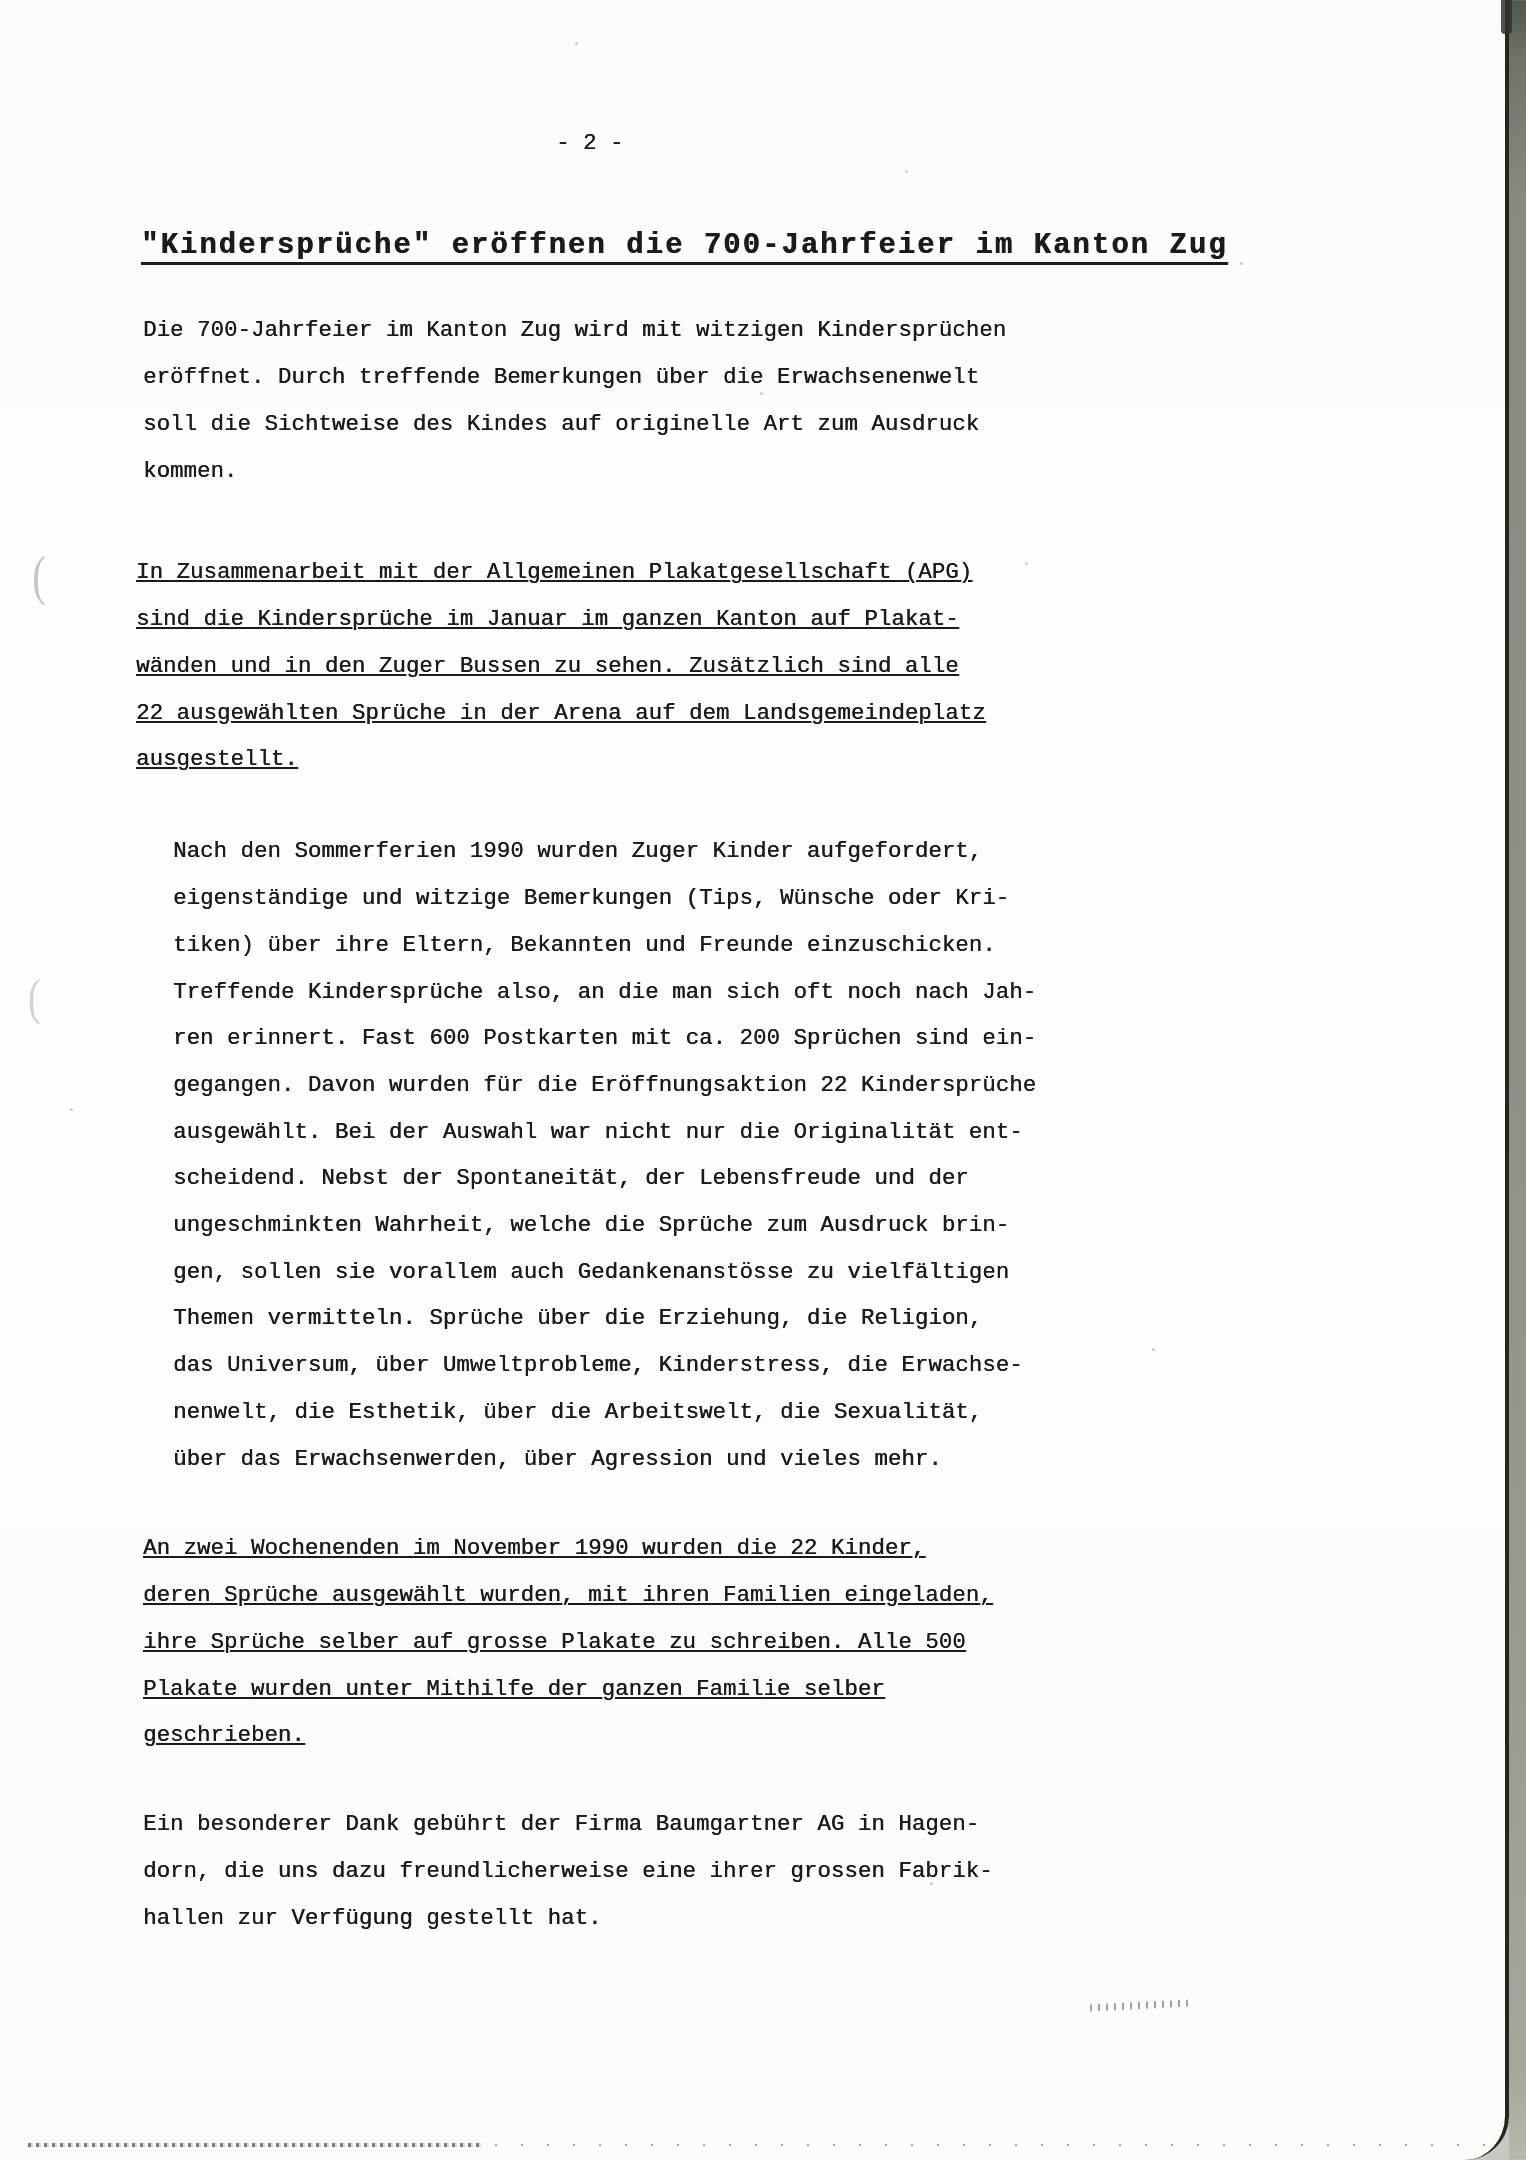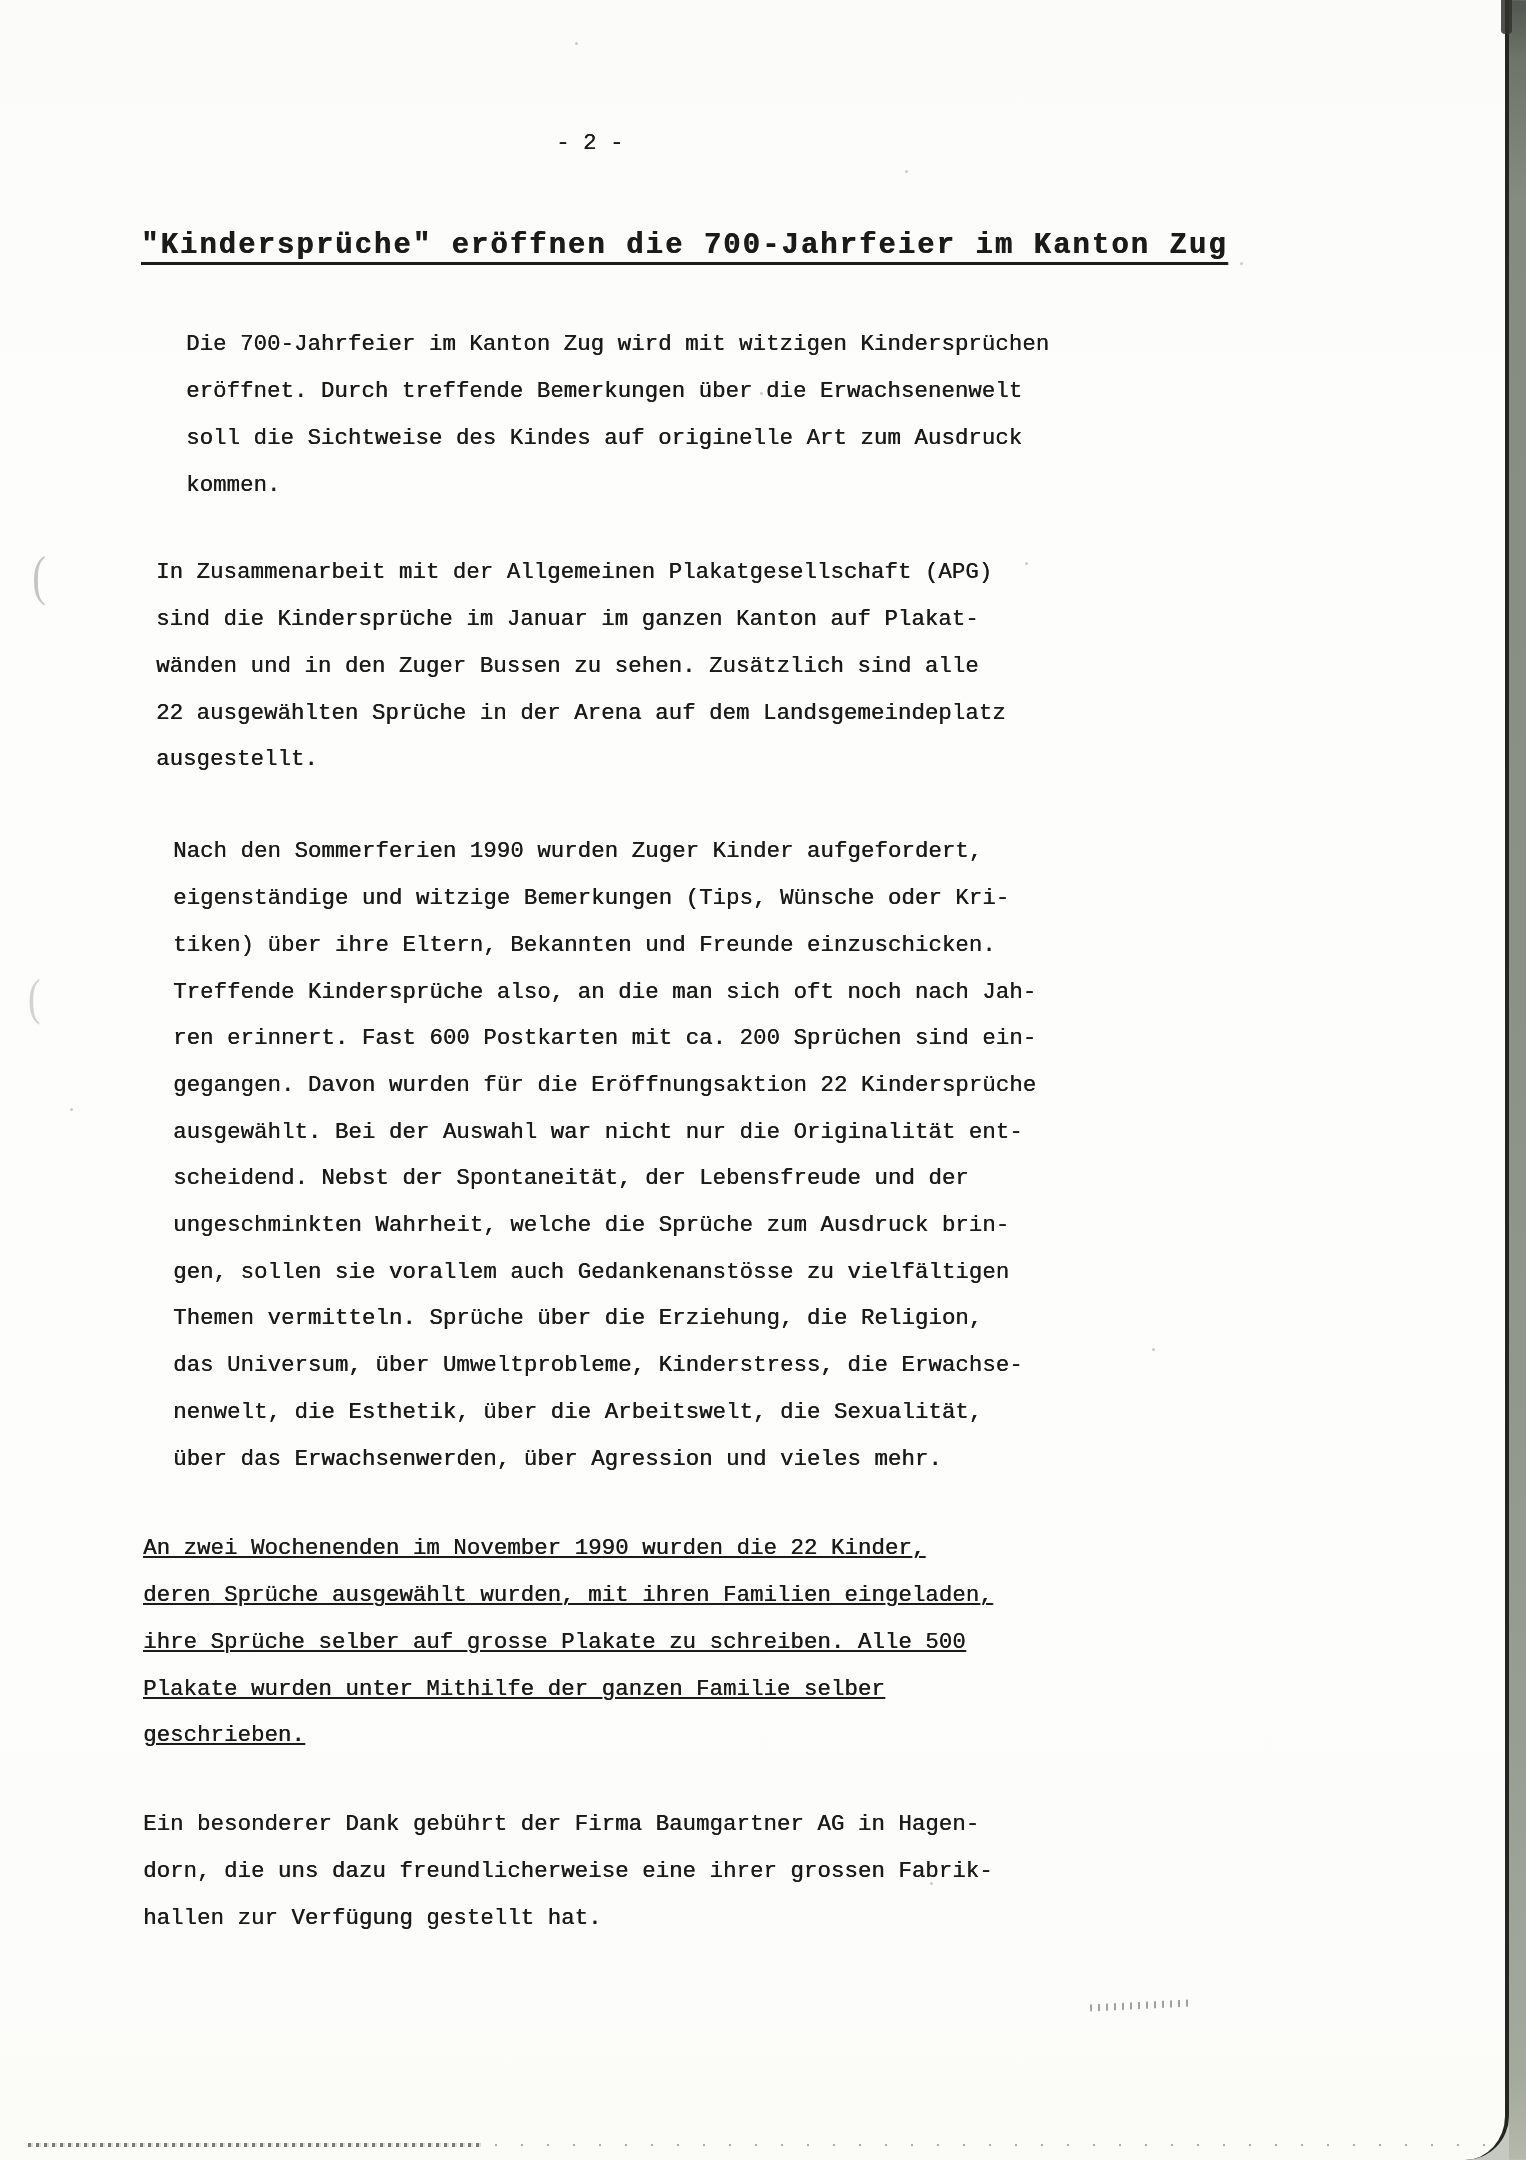--- a/index.html
+++ b/index.html
@@ -38,22 +38,22 @@
     position:absolute;white-space:pre;color:#1b1b1a;
     font-size:22.4px;line-height:46.7px;letter-spacing:.05px;
     text-shadow:0.4px 0 0 #1c1c1b;
   }
   .page-number{top:120px;left:556px;}
   .doc-heading{
     top:209px;left:141px;font-size:29px;letter-spacing:2px;line-height:36px;
     text-decoration:underline;text-decoration-thickness:3px;text-underline-offset:9px;
     text-shadow:0.5px 0 0 #1c1c1b;
   }
-  .p1{top:299px;left:143px;margin-left:43px;}
-  .p2{top:527px;left:156px;}
+  .p1{top:285px;left:143px;}
+  .p2{top:527px;left:136px;text-decoration:underline;}
   .p3{top:806px;left:143px;margin-left:30px;}
   .p4{top:1503px;left:143px;text-decoration:underline;}
   .p5{top:1779px;left:143px;}
   
   .margin-paren{
     position:absolute;font-family:"Liberation Serif","DejaVu Serif",serif;
     color:rgba(95,95,92,0.35);transform:scaleX(.75);
   }
   .paren-upper{left:30px;top:545px;font-size:54px;}
   .paren-lower{left:26px;top:968px;font-size:50px;color:rgba(100,100,97,0.28);}

